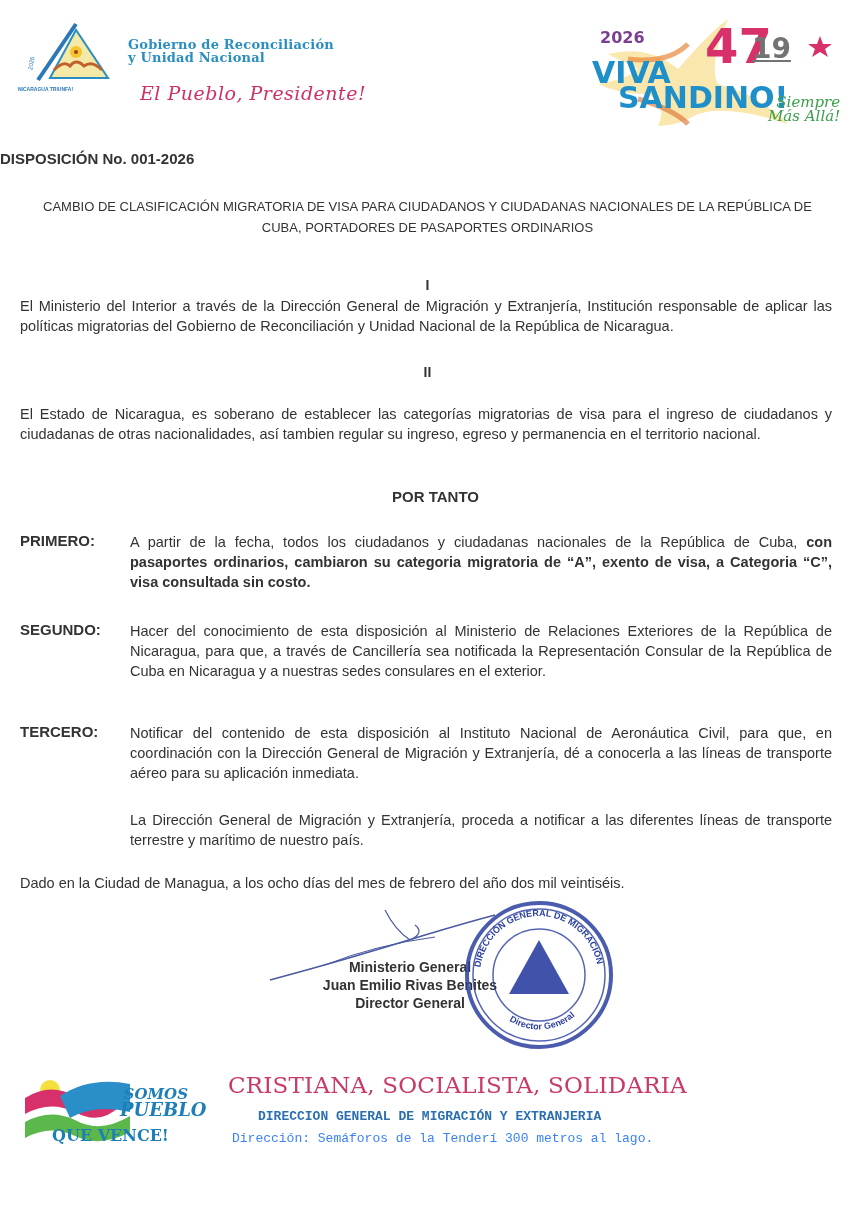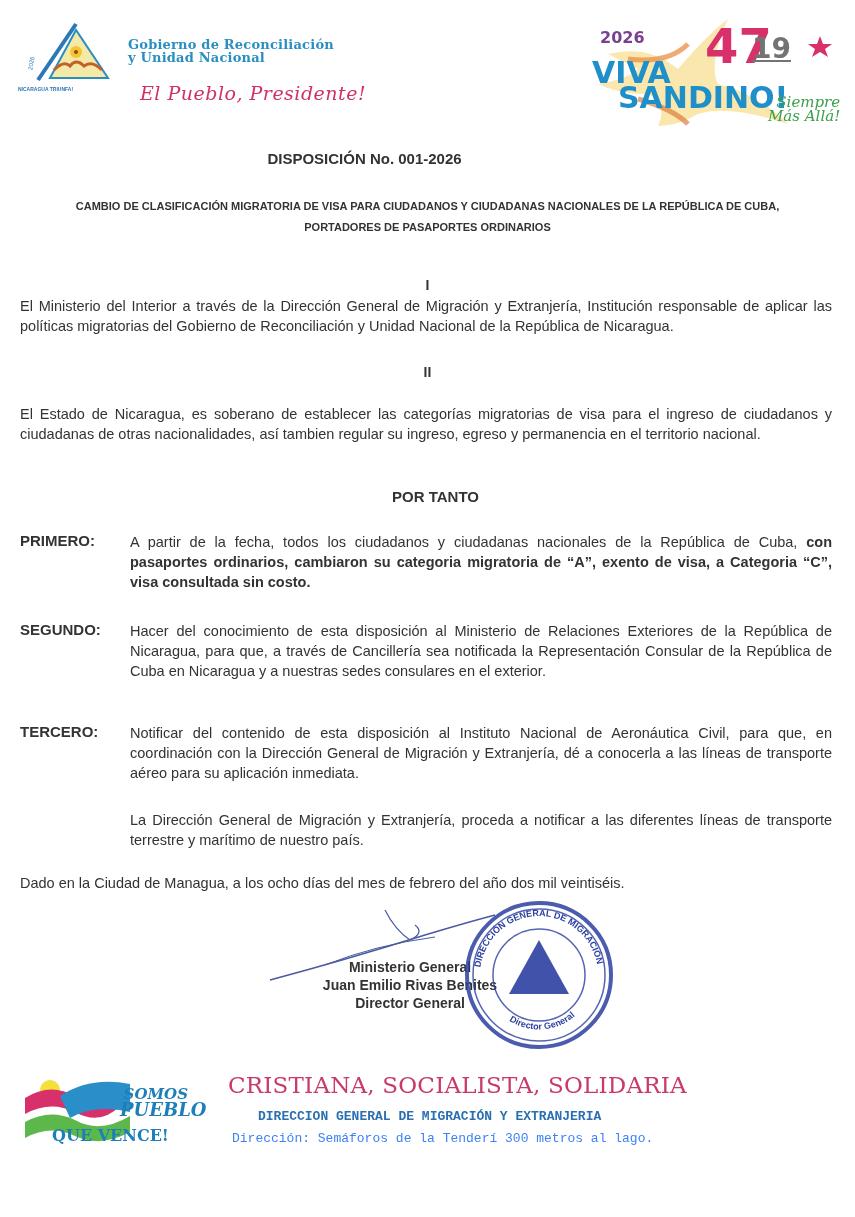--- a/index.html
+++ b/index.html
@@ -11,22 +11,22 @@
   .gov-line{font-family:"DejaVu Serif",serif;font-weight:bold;color:#2a8fc0;font-size:13px;line-height:13px;letter-spacing:0.2px;}
   .gov-slogan{font-family:"DejaVu Serif",serif;font-style:italic;color:#d0306a;font-size:19px;margin-top:18px;margin-left:12px;letter-spacing:0.5px;}
   .viva-logo{left:588px;top:14px;width:250px;height:115px;}
   .viva-year{left:600px;top:28px;font-family:"DejaVu Sans",sans-serif;font-weight:bold;color:#7a3f8f;font-size:16px;}
   .viva-47{left:705px;top:18px;font-family:"DejaVu Sans",sans-serif;font-weight:bold;color:#d8306a;font-size:48px;}
   .viva-19{left:752px;top:32px;font-family:"DejaVu Sans",sans-serif;font-weight:bold;color:#737373;font-size:28px;text-decoration:underline;}
   .viva-word{left:592px;top:60px;font-family:"DejaVu Sans",sans-serif;font-weight:bold;color:#1e8fc8;font-size:30px;line-height:26px;}
   .viva-word2{left:618px;top:80px;font-family:"DejaVu Sans",sans-serif;font-weight:bold;color:#1e8fc8;font-size:30px;}
   .viva-siempre{left:768px;top:95px;font-family:"DejaVu Serif",serif;font-style:italic;color:#3aa04a;font-size:15px;line-height:14px;text-align:right;}
   
-  .disp-title{left:8px;width:713px;top:150px;text-align:center;font-weight:bold;font-size:15px;color:#333;}
-  .main-title{left:40px;width:775px;top:196px;text-align:center;font-weight:bold;font-size:11px;line-height:21px;color:#333;}
+  .disp-title{left:0;width:713px;top:150px;font-weight:bold;font-size:15px;color:#333;}
+  .main-title{left:40px;width:775px;top:196px;text-align:center;font-weight:normal;font-size:13px;line-height:21px;color:#333;}
   .roman{left:0;width:855px;text-align:center;font-weight:bold;font-size:14px;color:#333;}
   .para{left:20px;width:812px;font-size:14.5px;line-height:20px;color:#333;text-align:justify;}
   .section-head{left:0;width:855px;text-align:center;font-weight:bold;font-size:15px;color:#333;}
   .clause-label{left:20px;font-weight:bold;font-size:15px;color:#333;}
   .clause-text{left:130px;width:702px;font-size:14.5px;line-height:20px;color:#333;text-align:justify;}
   .clause-text b{font-weight:bold;}
   
   .sig-block{left:300px;top:958px;width:220px;text-align:center;font-weight:bold;font-size:14px;line-height:18px;color:#333;}
   .seal{left:462px;top:898px;width:155px;height:155px;}
   .signature{left:265px;top:905px;width:240px;height:80px;}

